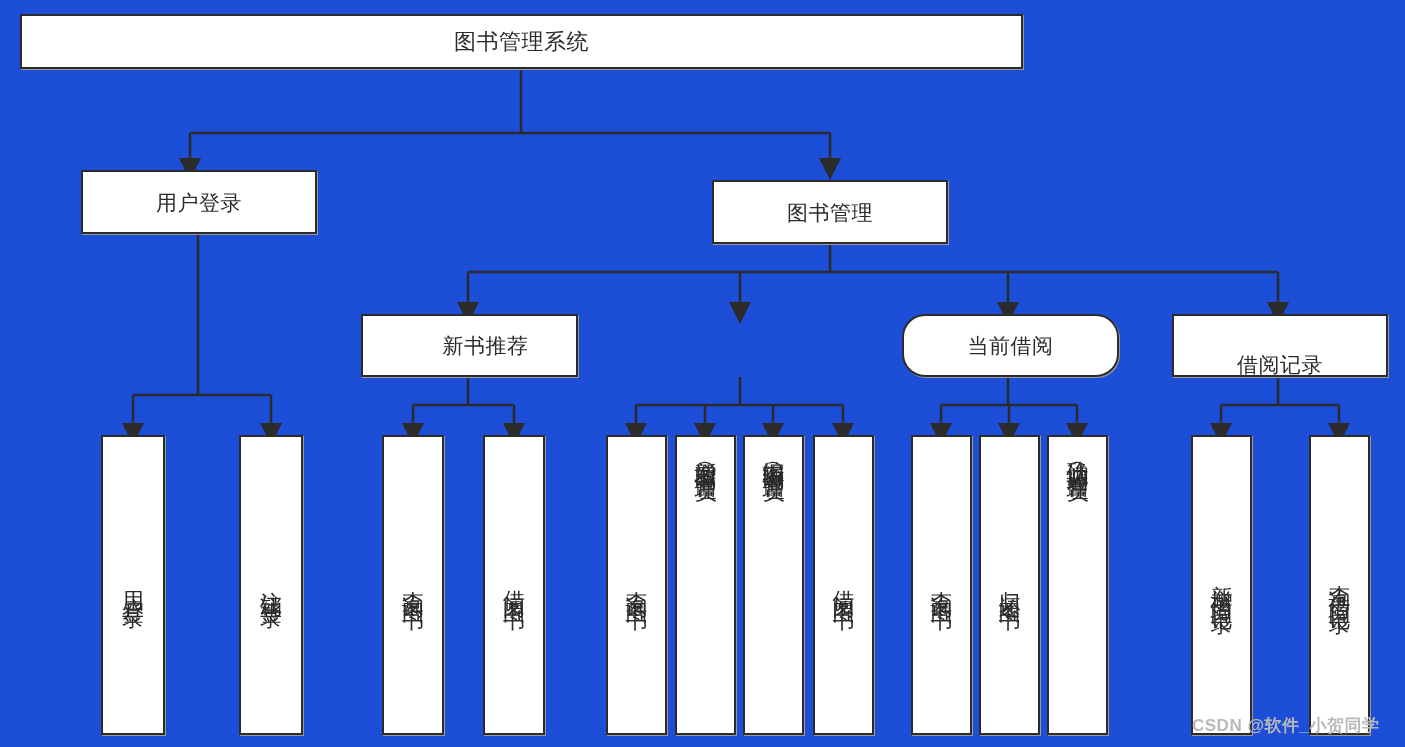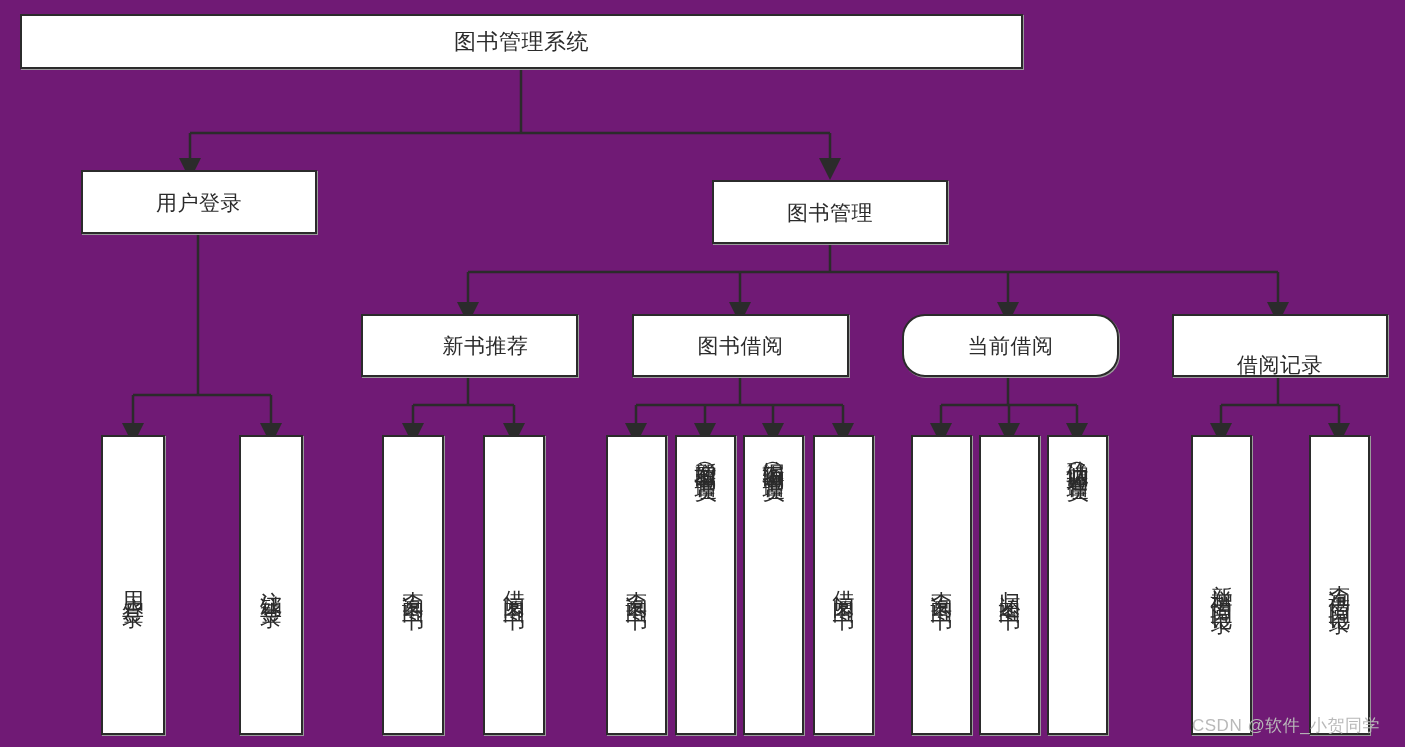--- a/index.html
+++ b/index.html
@@ -8,21 +8,21 @@
     padding: 0;
     background: #ffffff;
   }
   body {
     font-family: "Liberation Sans", "DejaVu Sans", sans-serif;
   }
   #diagram-root {
     position: relative;
     width: 1405px;
     height: 747px;
-    background: #701a75;
+    background: #1d4ed8;
     overflow: hidden;
   }
   #edge-layer {
     position: absolute;
     left: 0;
     top: 0;
     width: 1405px;
     height: 747px;
     pointer-events: none;
   }
@@ -72,20 +72,21 @@
     padding-top: 0;
   }
   #watermark {
     position: absolute;
     left: 1192px;
     top: 714px;
     font-size: 17px;
     color: #b9b9b9;
     white-space: nowrap;
     letter-spacing: 0.5px;
+    font-weight: bold;
   }
 </style>
 </head>
 <body>
 
 <div id="diagram-root">
 
   <svg id="edge-layer" viewBox="0 0 1405 747" width="1405" height="747" xmlns="http://www.w3.org/2000/svg">
     <defs>
       <marker id="arrowhead" markerWidth="10" markerHeight="9" refX="1" refY="4.5" orient="auto" markerUnits="strokeWidth">
@@ -146,23 +147,20 @@
   </div>
 
   <div class="node horiz" style="left:712px; top:180px; width:236px; height:64px;">
     <span class="node-label">图书管理</span>
   </div>
 
   <div class="node horiz" style="left:361px; top:314px; width:217px; height:63px;padding-left:32px;">
     <span class="node-label">新书推荐</span>
   </div>
 
-  <div class="node horiz" style="left:632px; top:314px; width:217px; height:63px;">
-    <span class="node-label">图书借阅</span>
-  </div>
 
   <div class="node horiz" style="left:902px; top:314px; width:217px; height:63px;border-radius:23px;">
     <span class="node-label">当前借阅</span>
   </div>
 
   <div class="node horiz" style="left:1172px; top:314px; width:216px; height:63px;align-items:flex-end;">
     <span class="node-label">借阅记录</span>
   </div>
 
   <div class="node vert centered" style="left:101px; top:435px; width:64px; height:300px;">

